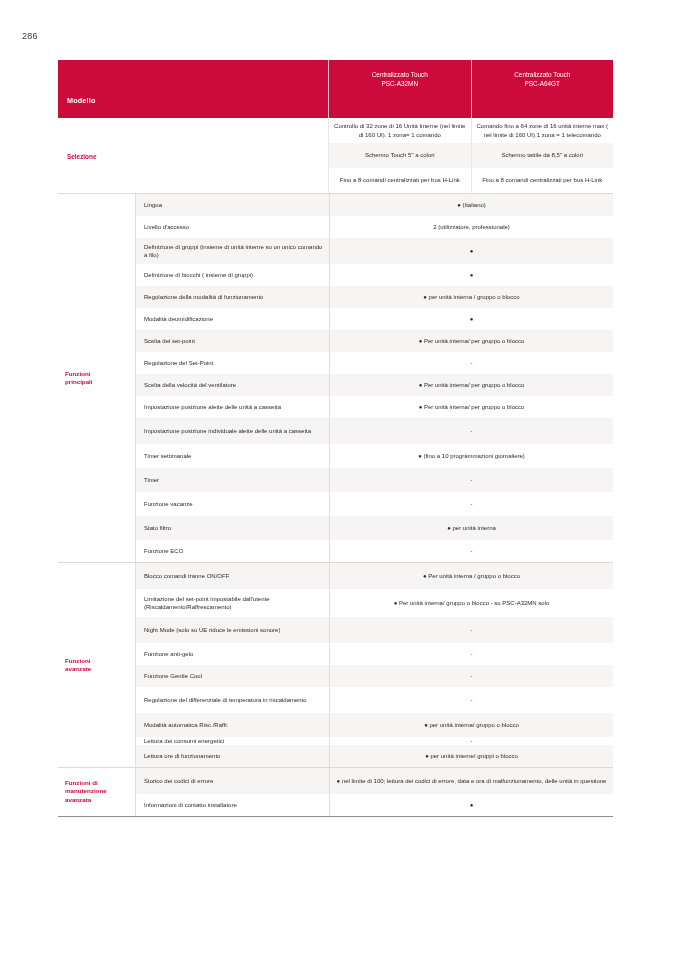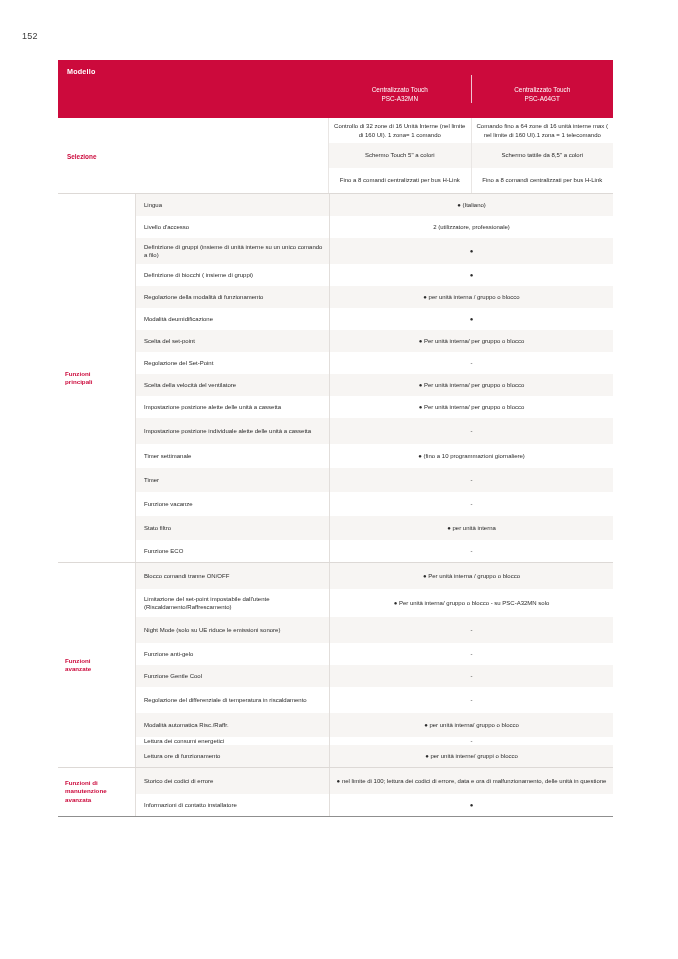--- a/index.html
+++ b/index.html
@@ -24,21 +24,20 @@
     left:58px; top:60px;
     width:555px;
   }
 
   
   .thead{
     display:flex;
     width:555px;
     height:58px;
     background:#CC0A3C;
-    align-items:center;
   }
   .th-modello{
     flex:0 0 270px;
     position:relative;
     border-right:1px solid #f0c3d1;
   }
   .th-modello .lbl{
     position:absolute;
     left:9px; bottom:13px;
     font-size:7.2px;
@@ -157,21 +156,21 @@
     border-left:1px solid #e2dedb;
   }
   .h22{height:22px;}
   .h24{height:24px;}
   .h26{height:26px;}
   .h28{height:28px;}
 </style>
 </head>
 <body>
 
-<div class="page-number">152</div>
+<div class="page-number">286</div>
 
 <div class="table-wrap">
 
   <div class="thead">
     <div class="th-modello">
       <span class="lbl">Modello</span>
     </div>
     <div class="th-model">
       <span class="m-line">Centralizzato Touch</span>
       <span class="m-line">PSC-A32MN</span>

